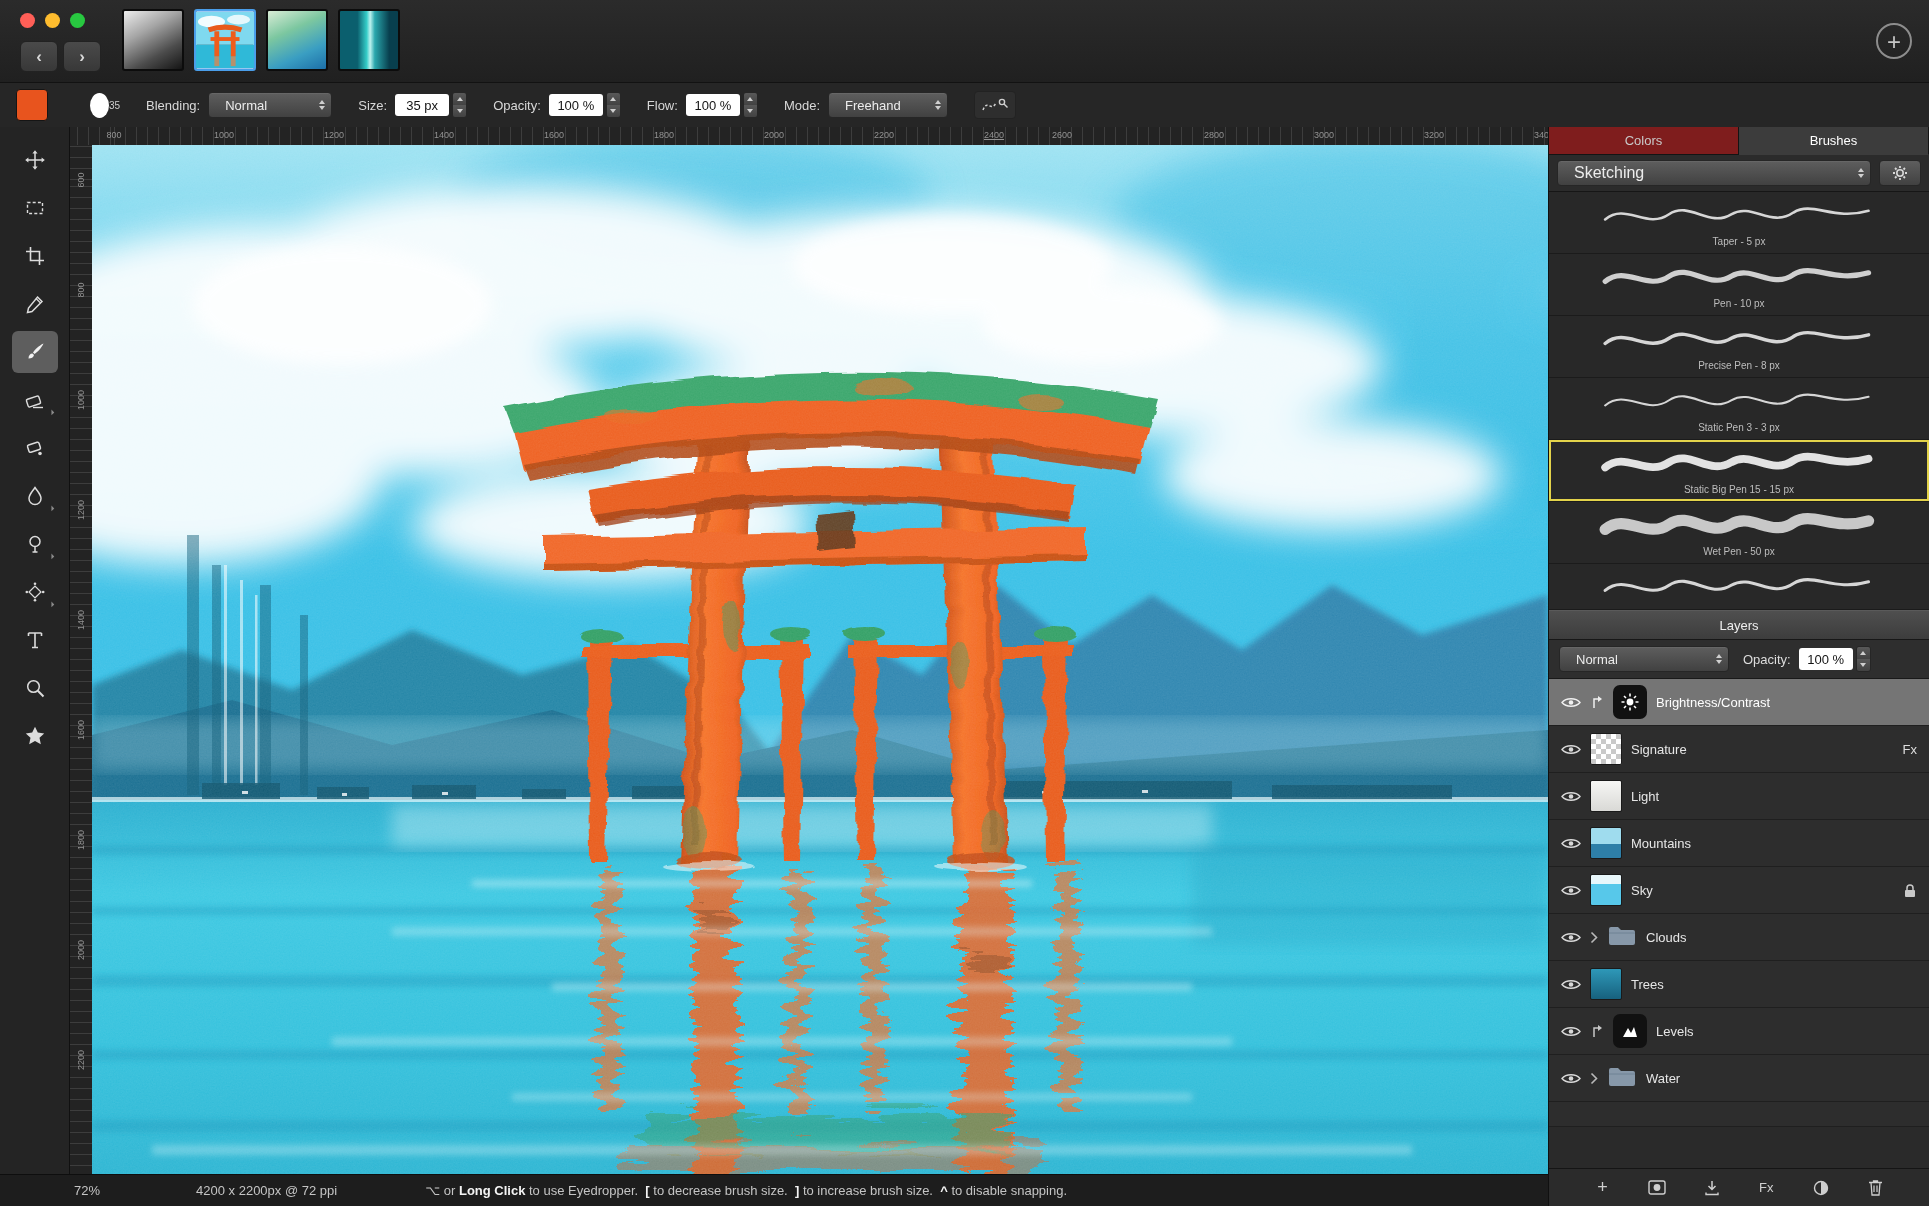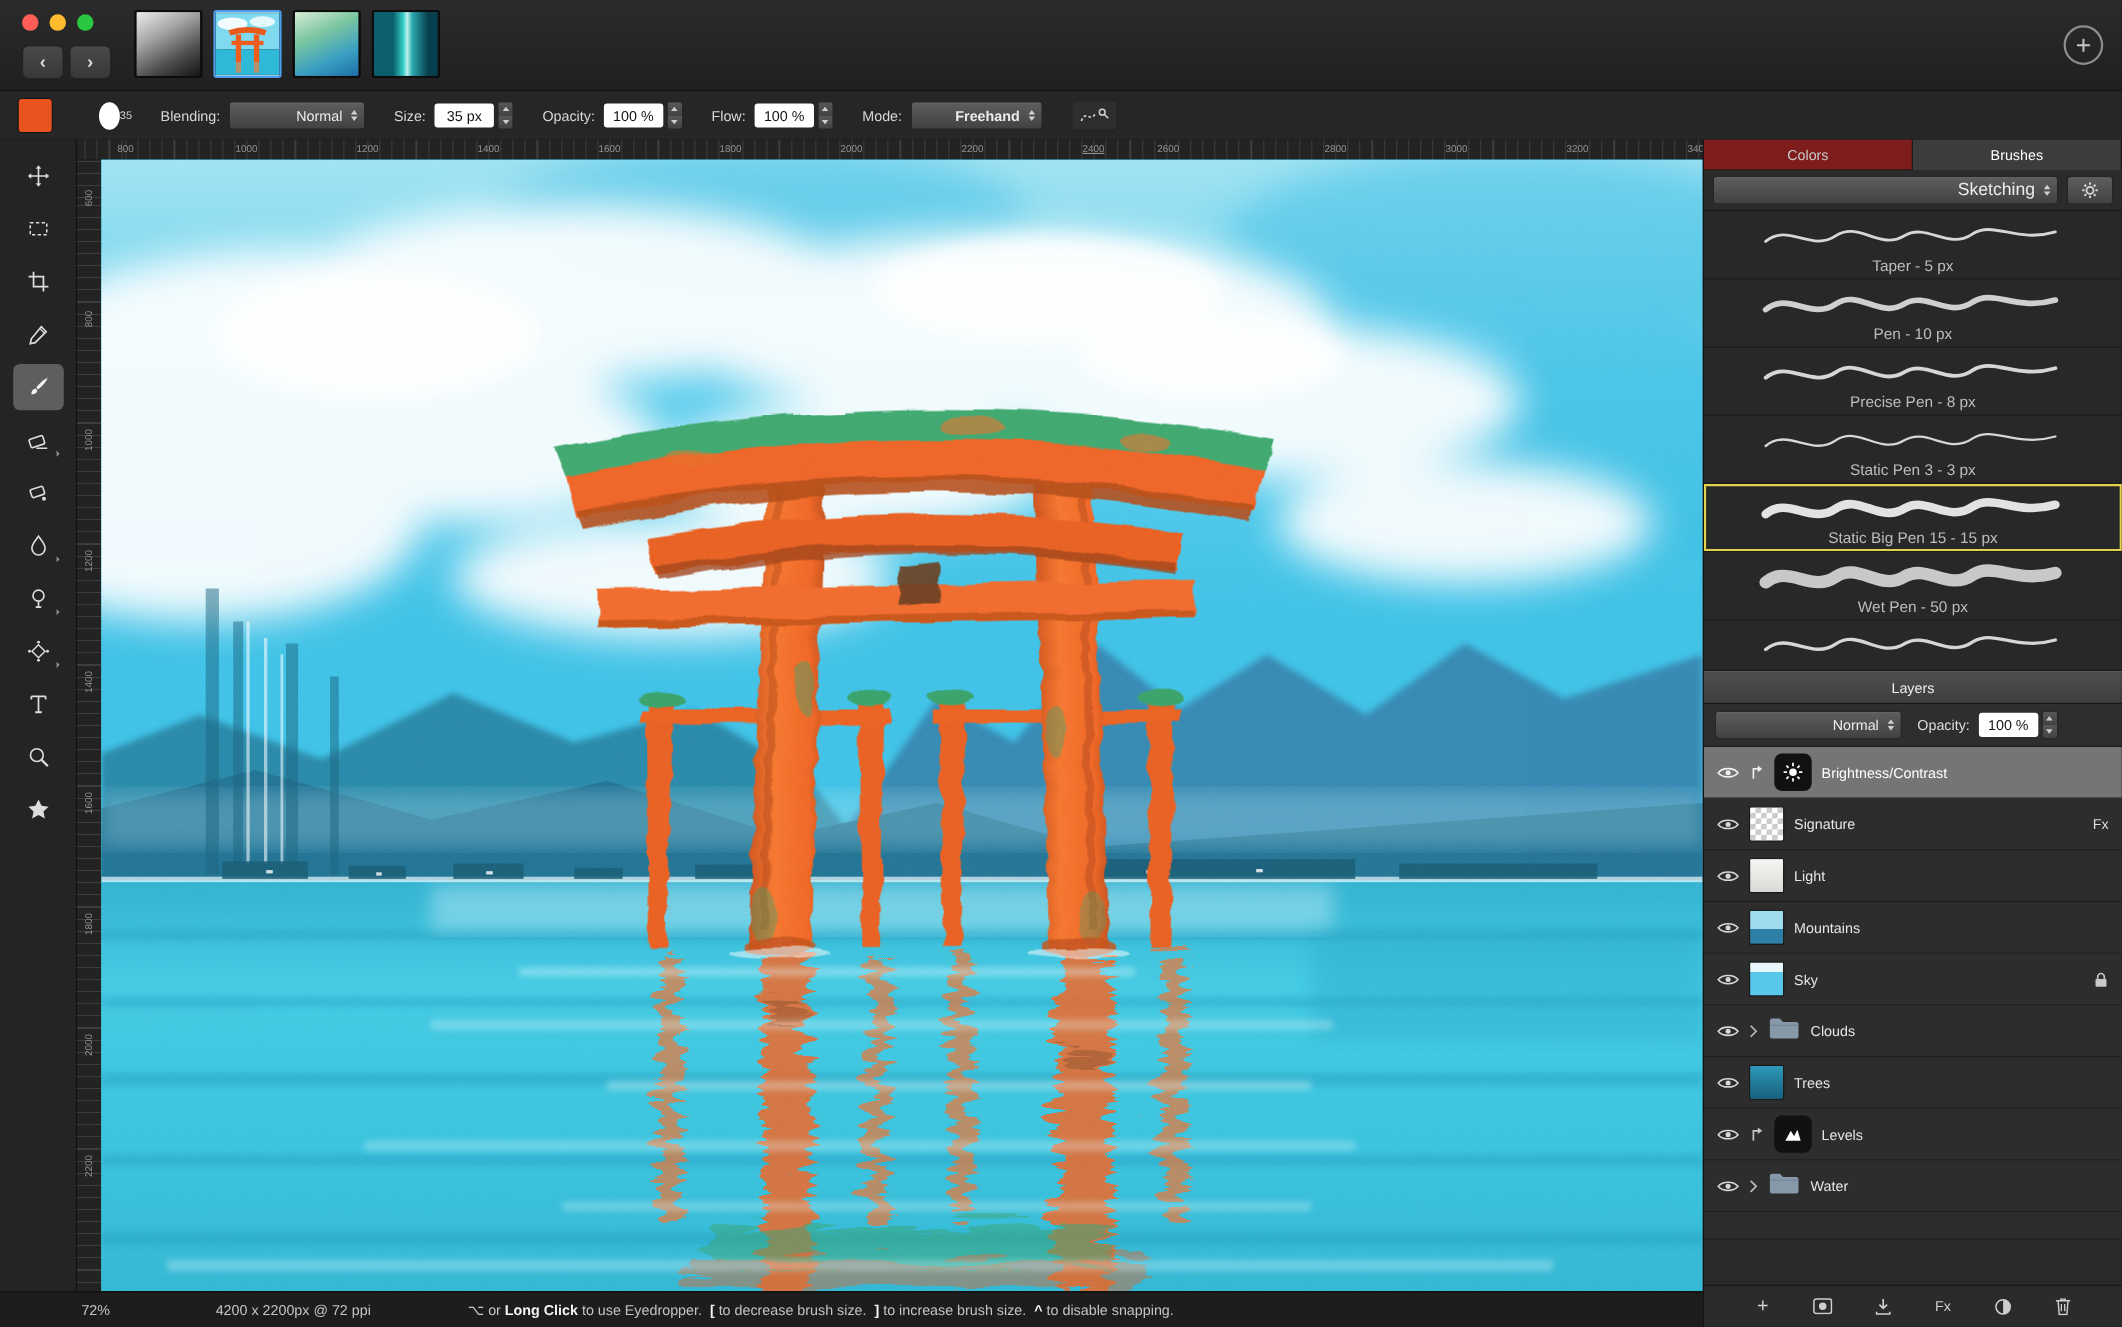--- a/index.html
+++ b/index.html
@@ -27,21 +27,21 @@
   
   .optionsbar{position:absolute;top:83px;left:0;right:0;height:44px;background:#262626;
     border-bottom:1px solid #101010;display:flex;align-items:center;font-size:13px;color:#d8d8d8;}
   .swatch{width:30px;height:30px;border-radius:4px;margin-left:16px;border:1px solid #151515;}
   .brushprev{display:flex;flex-direction:row;align-items:center;margin-left:42px;width:30px;}
   .brushprev .circ{width:25px;height:25px;border-radius:50%;background:#fff;}
   .brushprev .num{font-size:10px;color:#cfcfcf;margin-top:1px;line-height:10px;}
   .olabel{margin-left:26px;white-space:nowrap;}
   .dropdown{height:24px;background:linear-gradient(#5e5e5e,#414141);border:1px solid #262626;border-radius:4px;
     display:flex;align-items:center;color:#ececec;margin-left:8px;box-shadow:0 1px 0 rgba(255,255,255,.06) inset;}
-  .dropdown .dlabel{flex:1;text-align:right;padding:0 6px;}
+  .dropdown .dlabel{flex:1;text-align:left;padding:0 16px;}
   .chev{display:flex;flex-direction:column;gap:2px;margin:0 6px 0 2px;}
   .chev i{width:0;height:0;border-left:3.5px solid transparent;border-right:3.5px solid transparent;display:block;}
   .chev .up{border-bottom:4px solid #d0d0d0;}
   .chev .down{border-top:4px solid #d0d0d0;}
   .num-field{background:#fff;color:#141414;border-radius:3px;height:22px;display:flex;align-items:center;
     justify-content:center;padding:0 7px;min-width:40px;margin-left:8px;font-size:13px;}
   .stepper{width:13px;height:24px;display:flex;flex-direction:column;border-radius:3px;overflow:hidden;
     border:1px solid #262626;margin-left:3px;}
   .stepper div{flex:1;background:linear-gradient(#585858,#424242);display:flex;align-items:center;justify-content:center;}
   .stepper .t-up{width:0;height:0;border-left:3px solid transparent;border-right:3px solid transparent;border-bottom:4px solid #cfcfcf;}
@@ -80,21 +80,21 @@
     background:#7f1d1d;border-bottom:1px solid #141414;border-right:1px solid #141414;}
   .ptab.active{background:#3c3c3c;color:#fff;border-bottom:1px solid #3c3c3c;}
   .catrow{height:36px;background:#2b2b2b;display:flex;align-items:center;padding:0 8px;gap:8px;border-bottom:1px solid #161616;}
   .catrow .dropdown{flex:1;margin-left:0;}
   .gearbtn{width:40px;height:24px;border-radius:4px;background:linear-gradient(#5e5e5e,#414141);border:1px solid #262626;
     display:flex;align-items:center;justify-content:center;}
   .brushlist{background:#282828;}
   .brow{height:62px;box-sizing:border-box;border-bottom:1px solid #1b1b1b;display:flex;flex-direction:column;
     align-items:center;justify-content:flex-start;padding-top:5px;position:relative;}
   .brow svg{display:block;}
-  .brow .bname{font-size:14px;color:#bdbdbd;line-height:13px;}
+  .brow .bname{font-size:10px;color:#bdbdbd;line-height:13px;}
   .brow.selected{box-shadow:0 0 0 2px #e3d34b inset;}
   .brow.partial{height:46px;overflow:hidden;justify-content:center;padding-top:0;}
   .layershdr{height:28px;background:linear-gradient(#4f4f4f,#3d3d3d);border-top:1px solid #5a5a5a;border-bottom:1px solid #171717;
     display:flex;align-items:center;justify-content:center;font-size:13px;color:#eee;}
   .blendrow{height:38px;background:#2e2e2e;border-bottom:1px solid #191919;display:flex;align-items:center;padding:0 10px;font-size:13px;}
   .blendrow .dropdown{width:168px;margin-left:0;}
   .blendrow .olabel{margin-left:14px;}
   .layerlist{flex:1;background:#2a2a2a;overflow:hidden;}
   .lrow{height:47px;box-sizing:border-box;border-bottom:1px solid #1f1f1f;background:#2d2d2d;
     display:flex;align-items:center;padding:0 12px;gap:9px;}
@@ -203,21 +203,21 @@
   <div class="num-field">100 %</div>
   <div class="stepper">
         <div>
           <span class="t-up"></span>
         </div>
         <div>
           <span class="t-dn"></span>
         </div>
       </div>
   <span class="olabel">Mode:</span>
-  <div class="dropdown" style="width:118px;font-weight:bold;">
+  <div class="dropdown" style="width:118px;">
     <span class="dlabel">Freehand</span>
     <span class="chev">
           <i class="up"></i>
           <i class="down"></i>
         </span>
   </div>
   <div class="stab">
     <svg width="28" height="18" viewBox="0 0 28 18">
       <path d="M2 14 C6 3 10 16 15 7" stroke="#d0d0d0" fill="none" stroke-width="1.5" stroke-dasharray="2.5 2"></path>
       <circle cx="21" cy="6" r="2.6" stroke="#d0d0d0" fill="none" stroke-width="1.4"></circle>

